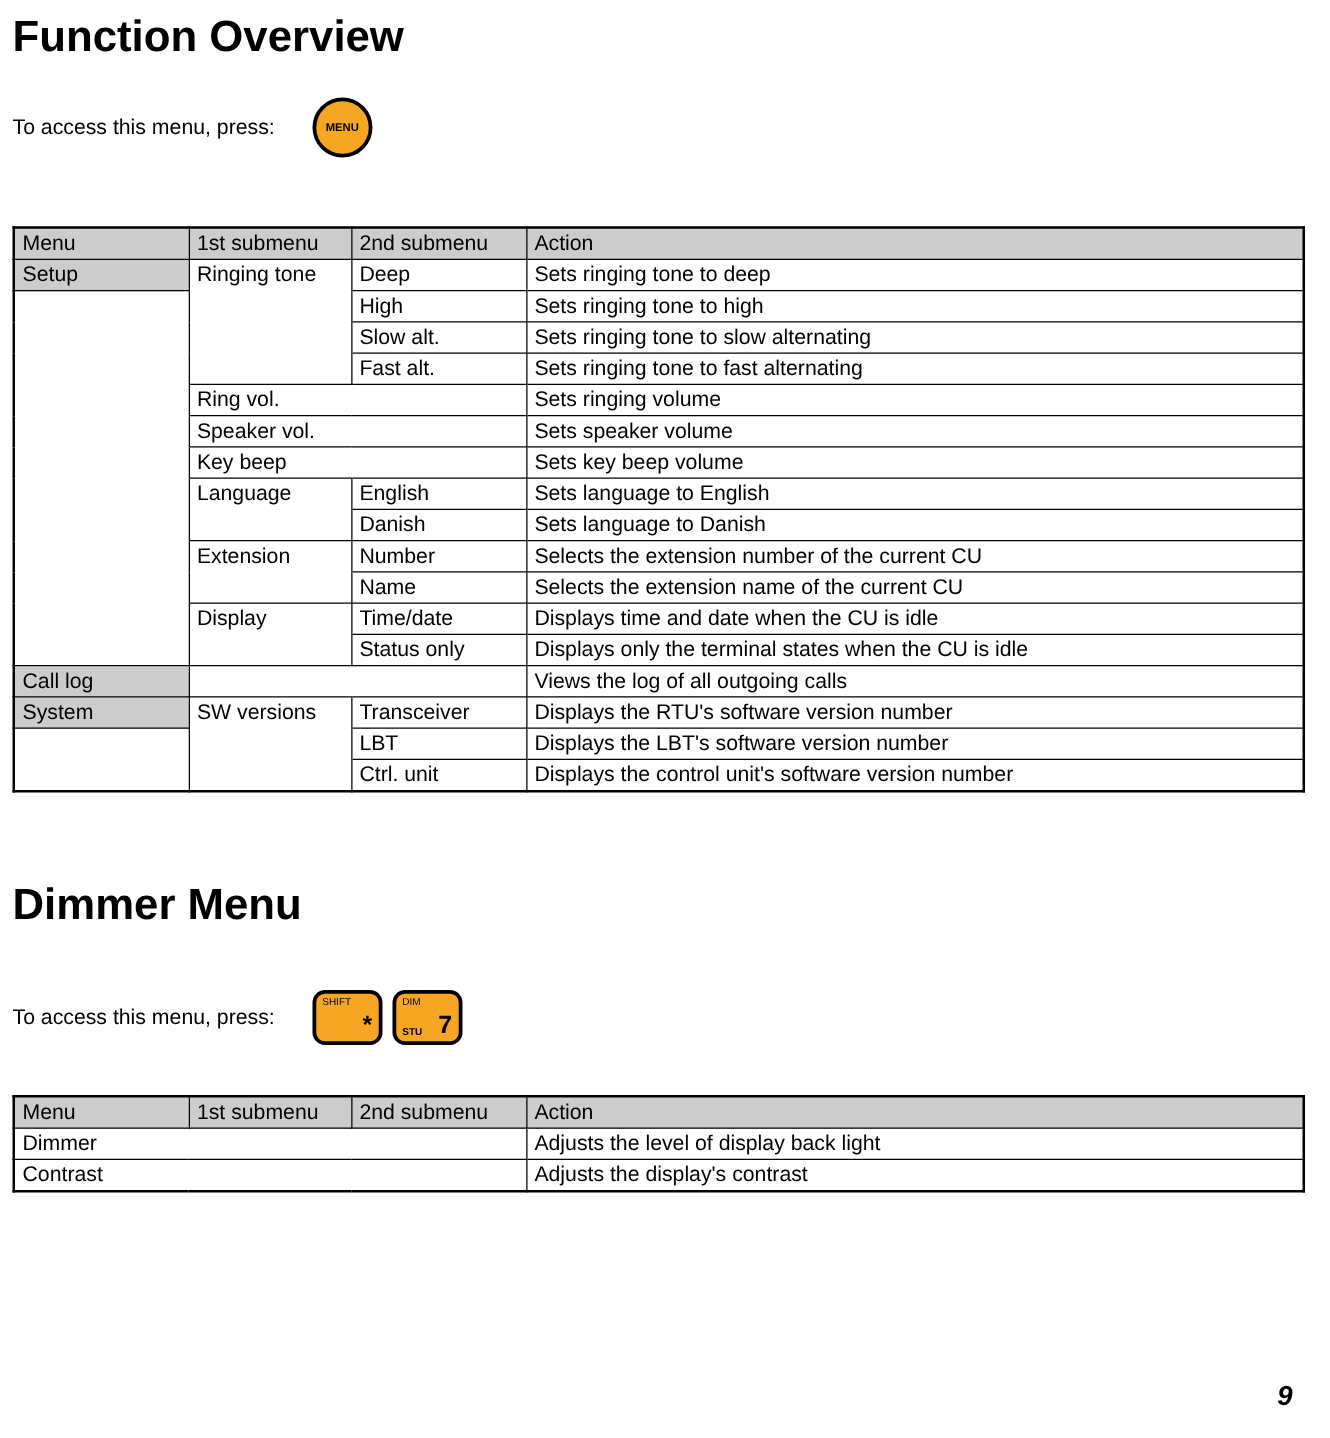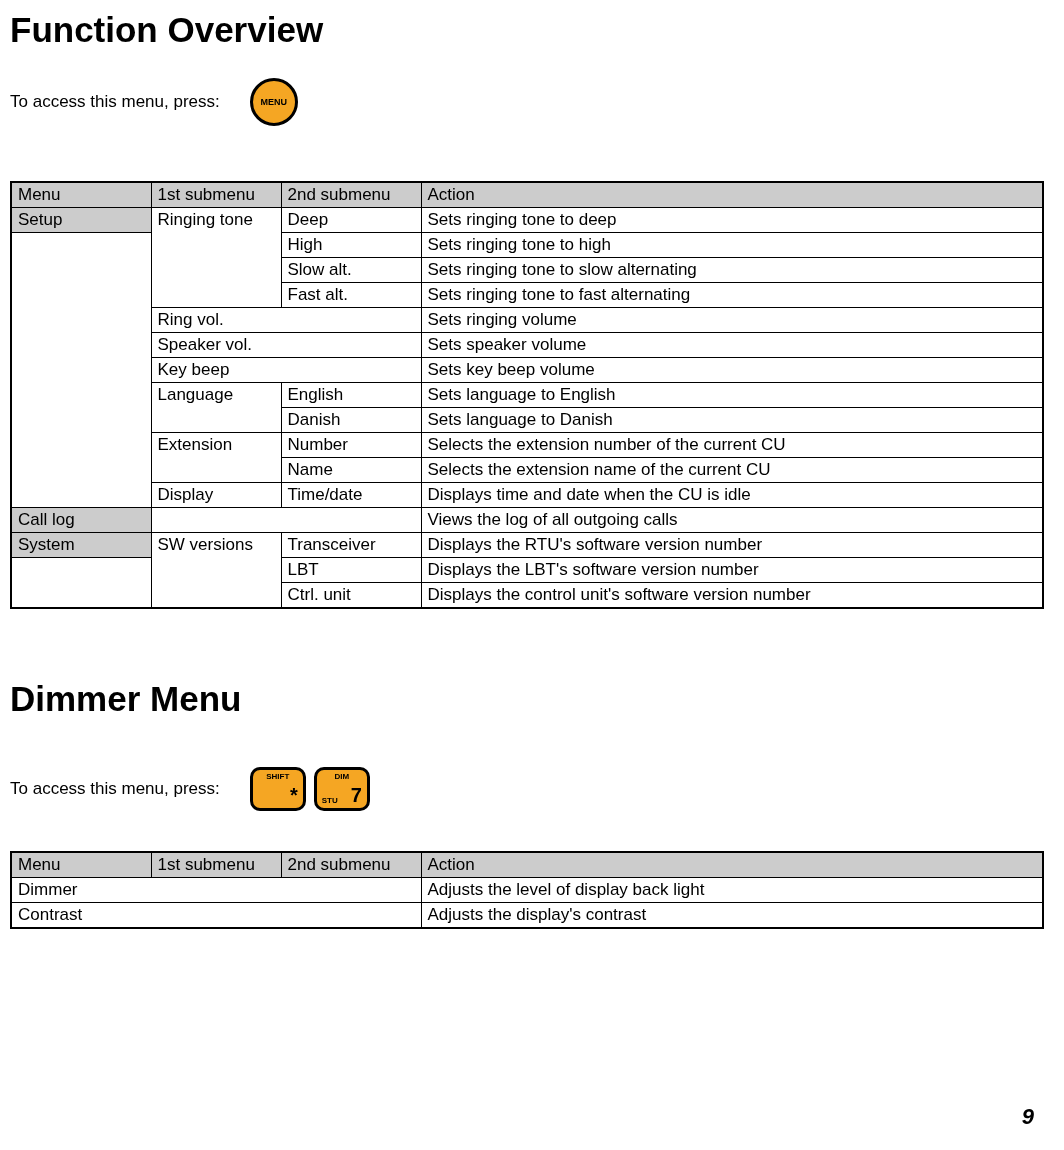--- a/index.html
+++ b/index.html
@@ -43,23 +43,22 @@
       background: #f5a623;
       border: 3px solid #000;
       position: relative;
       display: flex;
       flex-direction: column;
       justify-content: space-between;
       padding: 3px 5px;
     }
     .key-top {
       font-size: 8px;
-      font-weight: bold;
+      font-weight: normal;
       line-height: 1;
-      text-align: center;
     }
     .key-bottom {
       display: flex;
       justify-content: space-between;
       align-items: flex-end;
     }
     .key-small {
       font-size: 8px;
       font-weight: bold;
       line-height: 1;
@@ -199,20 +198,26 @@
     <td class="nb-top"></td>
     <td>Name</td>
     <td>Selects the extension name of the current CU</td>
   </tr>
 
   <tr>
     <td class="nb-bottom nb-top"></td>
     <td class="nb-bottom">Display</td>
     <td>Time/date</td>
     <td>Displays time and date when the CU is idle</td>
+  </tr>
+  <tr>
+    <td class="nb-top"></td>
+    <td class="nb-top"></td>
+    <td>Status only</td>
+    <td>Displays only the terminal states when the CU is idle</td>
   </tr>
 
   <tr>
     <td class="shaded">Call log</td>
     <td class="nb-right"></td>
     <td class="nb-left"></td>
     <td>Views the log of all outgoing calls</td>
   </tr>
 
   <tr>

